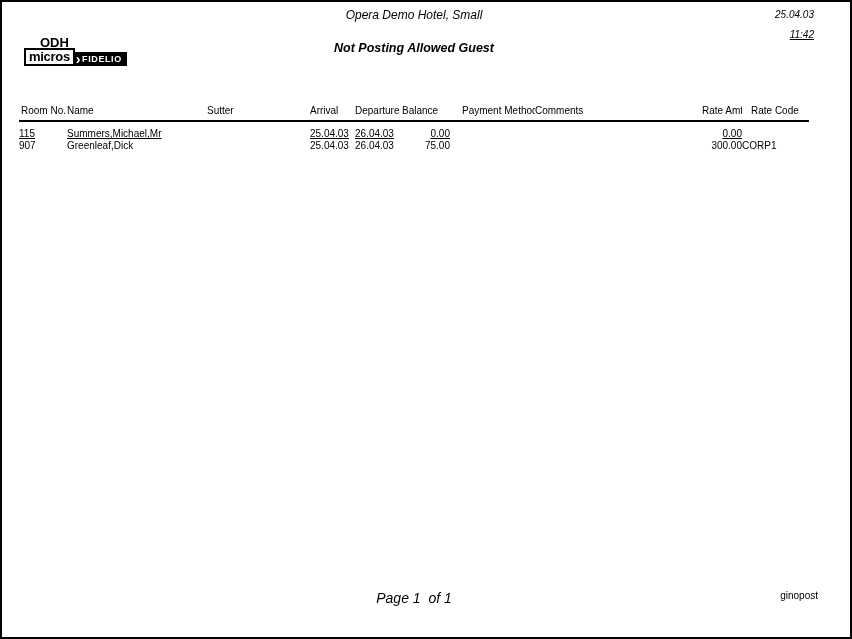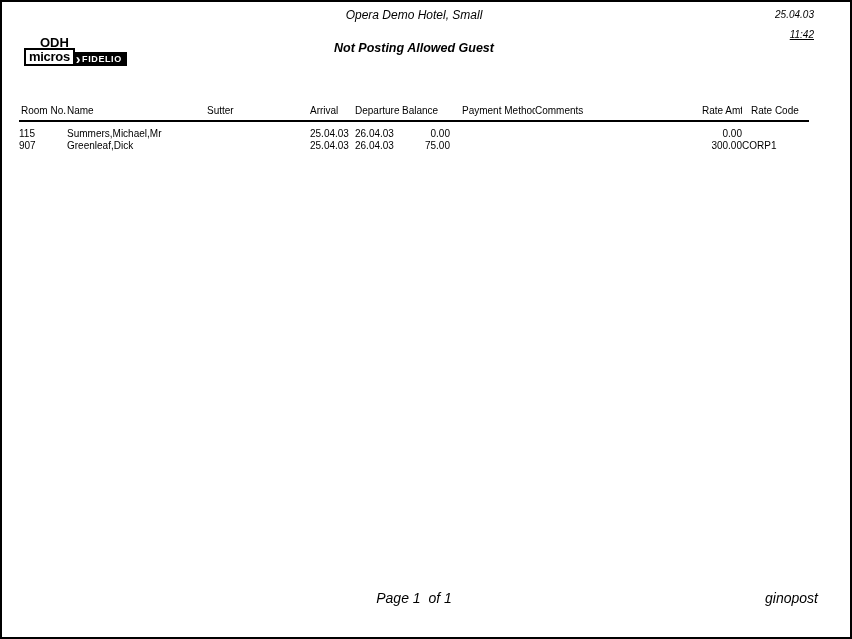--- a/index.html
+++ b/index.html
@@ -44,38 +44,38 @@
     border-collapse:collapse; table-layout:fixed; font-size:10px;
   }
   table.report th {
     font-weight:normal; text-align:left; vertical-align:bottom;
     border-bottom:2px solid #000;
     padding:0 0 4px 0; white-space:nowrap; overflow:hidden;
   }
   table.report td {
     padding:0; white-space:nowrap; overflow:hidden; line-height:11.5px;
   }
-  table.report tbody tr:first-child td { padding-top:6px; }
+  table.report tbody tr:first-child td { padding-top:6px;text-decoration:underline; }
   .h-room  { padding-left:2px !important;margin-left:40px; }
   .c-room  { padding-left:16px; }
   .h-balance, .c-balance { text-align:right;margin-top:24px; }
   .h-payment { padding-left:12px !important; }
   .c-payment { padding-left:12px; }
   .h-rateamt, .c-rateamt { text-align:right; }
   .h-ratecode { padding-left:9px !important; }
   .c-ratecode { padding-left:9px; }
 
   
   .footer-center {
     position:absolute; left:17px; width:790px; top:588px;
     text-align:center; font-style:italic; font-size:14px; white-space:pre;
   }
   .footer-user {
     position:absolute; right:32px; top:588px;
-    font-style:italic; font-size:14px;
+    font-size:10px;
   }
 </style>
 </head>
 <body>
 
 <div class="page">
 
   <div class="logo">
     <span class="logo-micros">micros</span>
     <span class="logo-fidelio">

